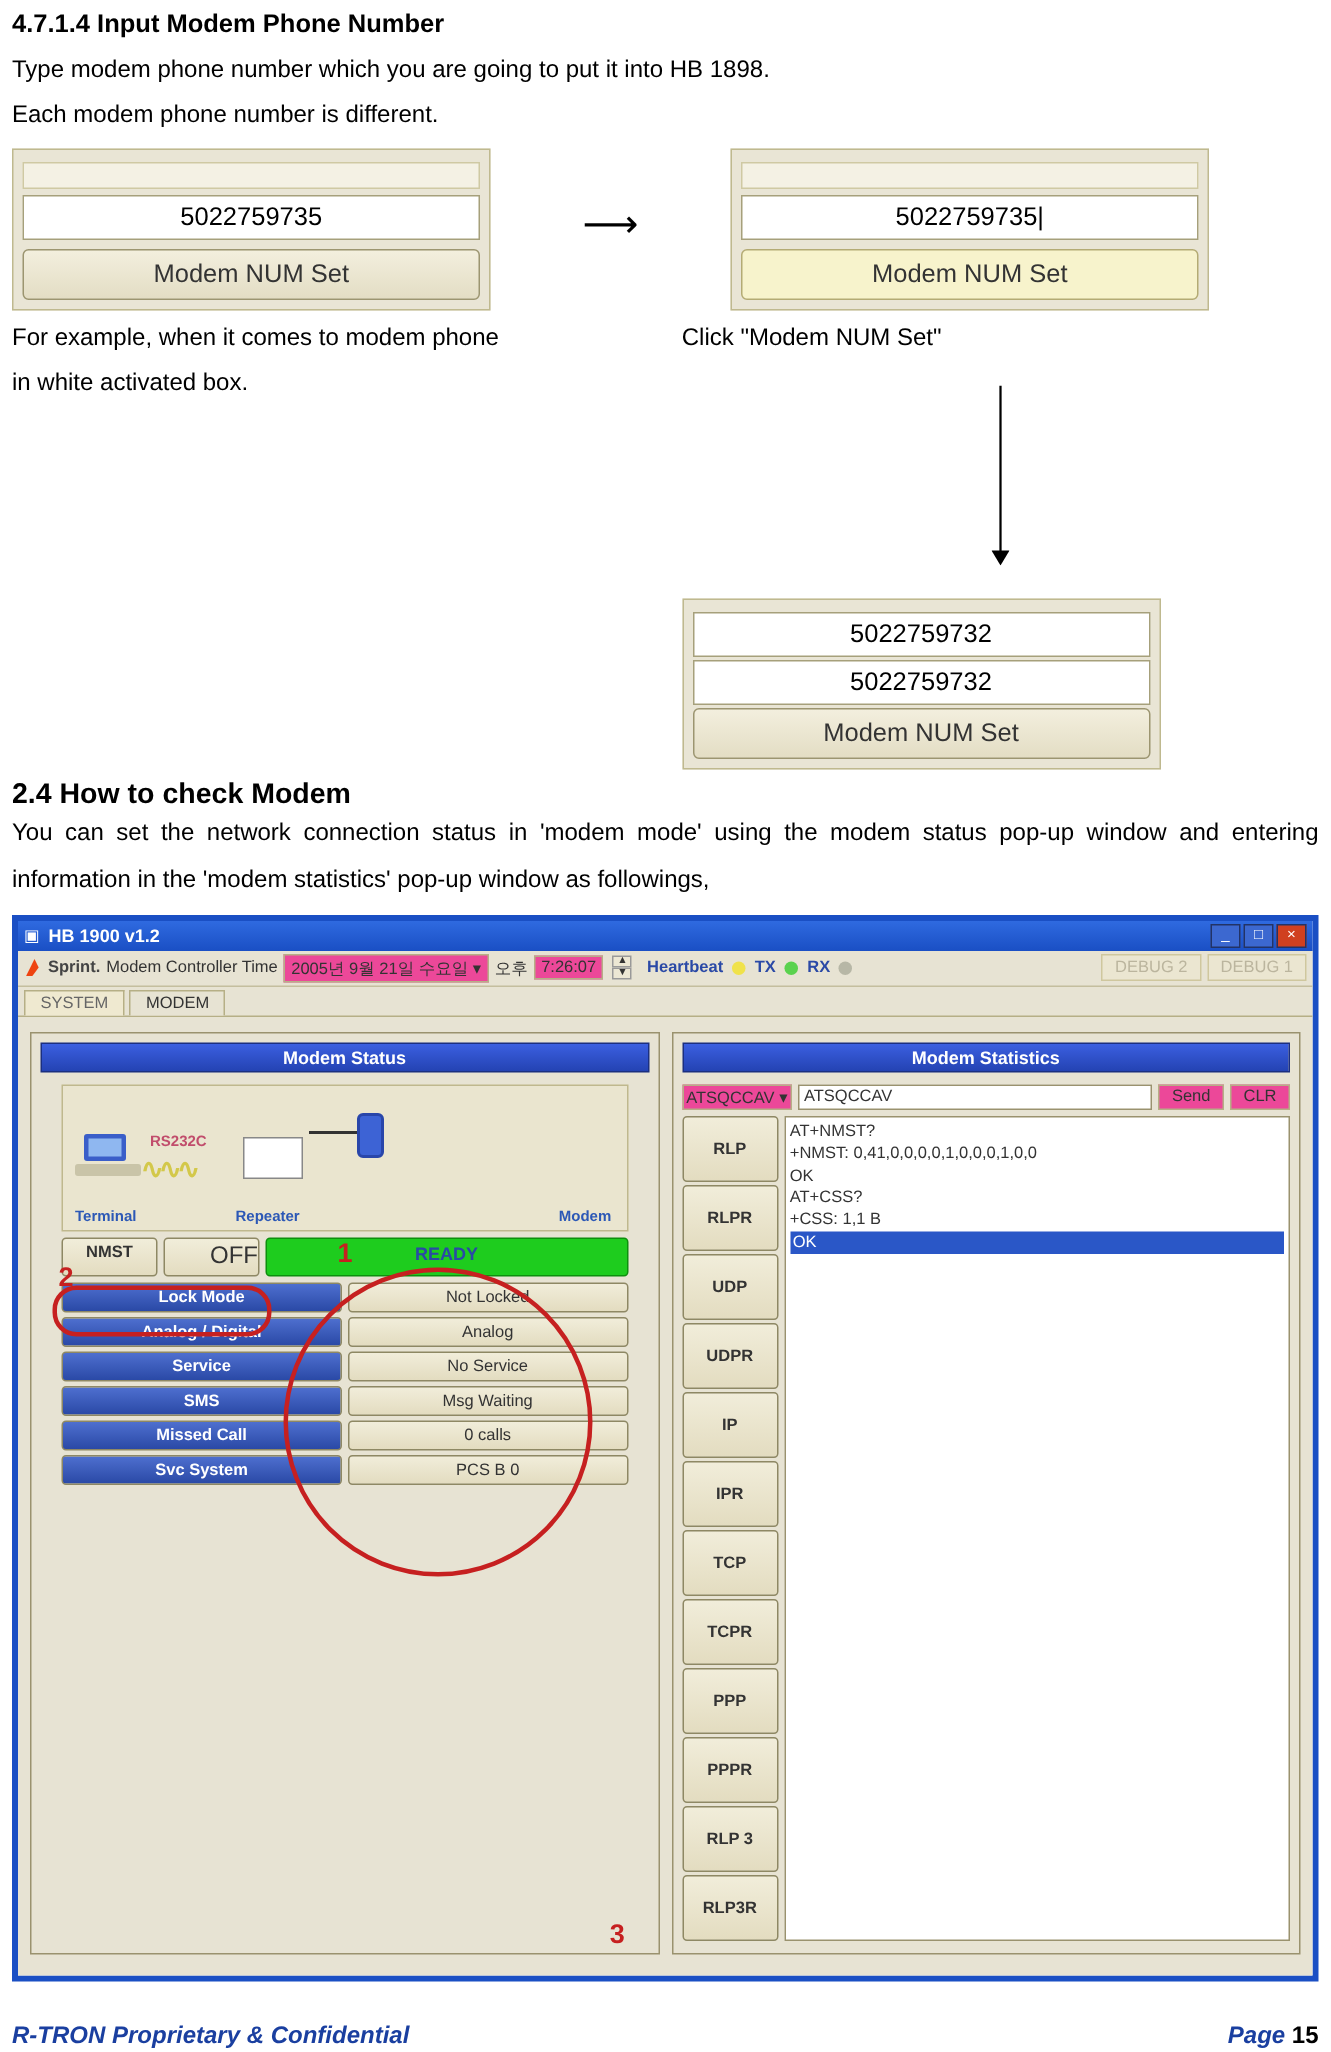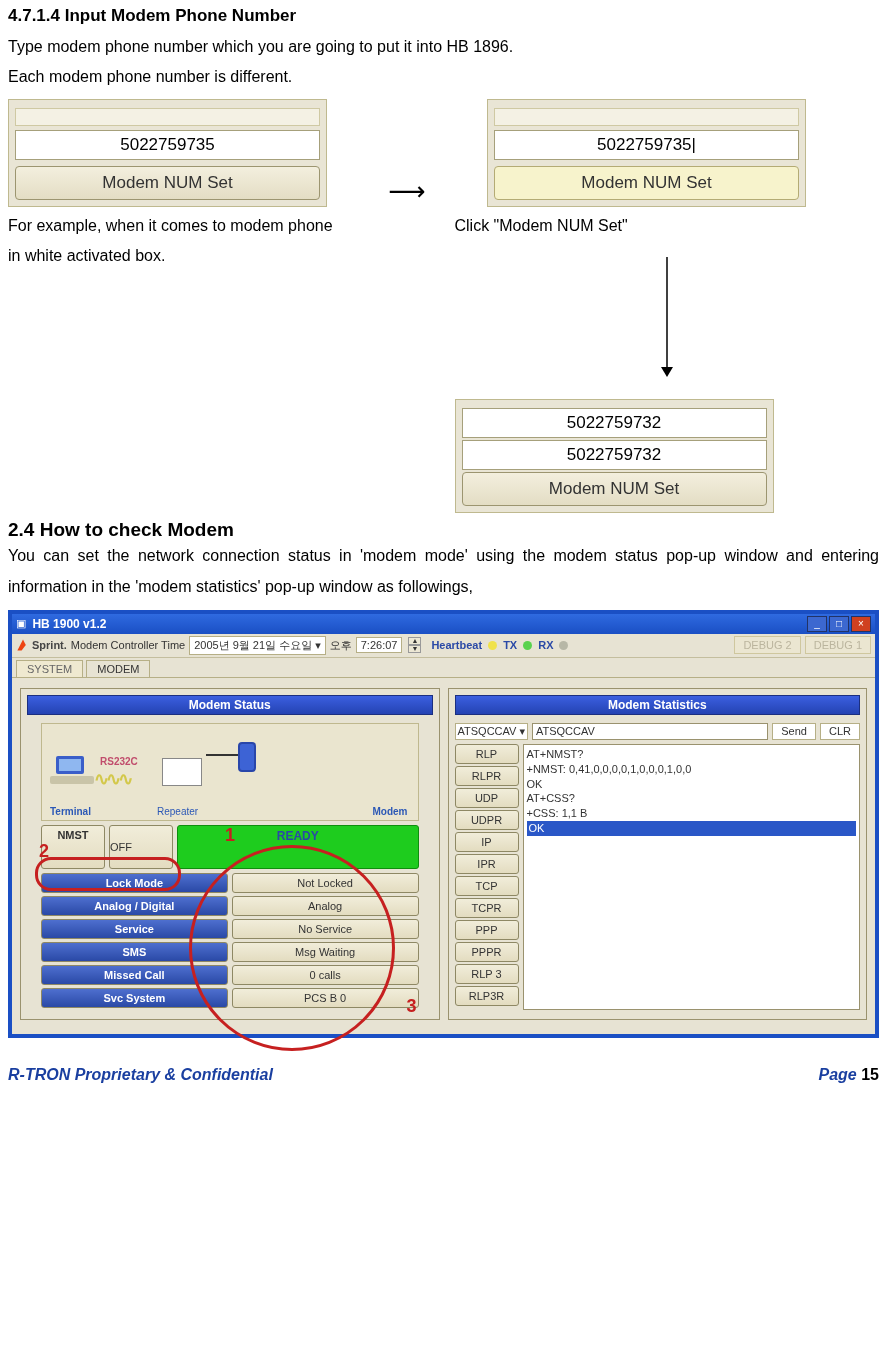--- a/index.html
+++ b/index.html
@@ -6,21 +6,21 @@
     margin:0;
     font-family:Arial,Helvetica,sans-serif;
     width:887px;
     background:#fff;
     color:#000;
     padding:6px 8px 10px 8px;
     box-sizing:border-box;
   }
   .heading{font-weight:bold;font-size:17px;margin-bottom:6px}
   .para{font-size:16px;line-height:1.9}
-  .row{display:flex;gap:20px;align-items:flex-end;margin-top:6px}
+  .row{display:flex;gap:20px;align-items:flex-start;margin-top:6px}
   .panel{background:#e9e5d5;border:1px solid #bfb98f;padding:8px 6px 6px;width:305px;position:relative}
   .panel .header-strip{height:16px;background:#f4f1e4;border:1px solid #cfc9a3;margin-bottom:4px}
   .num-display{background:#fff;border:1px solid #a6a07b;text-align:center;font-size:17px;padding:4px 0;margin-bottom:6px}
   .modem-btn{background:linear-gradient(#f3efde,#e3ddc4);border:1px solid #9c9570;border-radius:4px;text-align:center;font-size:17px;padding:6px 0;color:#333}
   .modem-btn.active{background:#f7f3cc;border-color:#b4ab74}
   .arrow-col{display:flex;align-items:center;width:120px;justify-content:center;padding-top:35px}
   .arrow-right{font-size:26px}
   .grid2{display:flex;gap:4px;margin-top:4px}
   .col{flex:1}
   .caption{font-size:16px;line-height:1.9}
@@ -32,21 +32,21 @@
   
   .winwrap{border:4px solid #1a4fc4;margin-top:8px;font-size:11px;color:#333}
   .titlebar{background:linear-gradient(#2f6ae0,#1a4fc4);color:#fff;padding:2px 4px;display:flex;align-items:center;gap:6px}
   .titlebar .title{font-weight:bold;font-size:12px}
   .titlebar .winbtns{margin-left:auto;display:flex;gap:2px}
   .winbtns span{width:18px;height:14px;background:#3c68d0;border:1px solid #236;color:#fff;display:inline-flex;align-items:center;justify-content:center;font-size:10px}
   .winbtns .close{background:#d04020}
   .toolbar{background:#e7e3d3;border-bottom:1px solid #c4be9e;padding:2px 4px;display:flex;align-items:center;gap:4px}
   .sprint{display:flex;align-items:center;gap:2px;font-weight:bold;color:#444}
   .sprint svg{width:14px;height:14px}
-  .datebox,.timebox,.tabbar,.clrbtn,.sendbtn,.selectbox{background:#ffffff;border:1px solid #b6af86;font-size:11px}
+  .datebox,.timebox,.tabbar,.clrbtn,.sendbtn,.selectbox{background:#ec4899;border:1px solid #b6af86;font-size:11px}
   .datebox{padding:1px 4px}
   .timebox{padding:1px 4px}
   .spin{display:inline-flex;flex-direction:column;margin-left:2px}
   .spin span{font-size:7px;line-height:6px;border:1px solid #999;padding:0 2px;background:#ece7d4}
   .led{width:9px;height:9px;border-radius:50%;display:inline-block;margin:0 2px;vertical-align:middle}
   .led.green{background:#5ad24e}
   .led.yellow{background:#f0e24a}
   .led.gray{background:#b7b7a6}
   .dbgbtn{border:1px solid #cfc79e;background:#ebe6d1;color:#bbb59e;padding:2px 8px;font-size:11px}
 
@@ -58,54 +58,54 @@
   .statusbox,.statbox{background:#e7e3d3;border:1px solid #9a926e;flex:1;padding:4px 6px 8px;position:relative}
   .boxheader{background:linear-gradient(#3b5fe0,#2443b3);color:#fff;text-align:center;font-weight:bold;font-size:12px;padding:2px 0;border:1px solid #1b2f80;margin:2px 0 8px}
   .diagram{background:#eae5cf;border:1px solid #bfb88e;height:96px;margin:0 14px 4px;position:relative}
   .diagram .lap{position:absolute;left:8px;top:30px}
   .diagram .cable{position:absolute;left:52px;top:44px;color:#d3c84a;font-size:18px;letter-spacing:-3px;font-weight:bold}
   .diagram .rs{position:absolute;left:58px;top:32px;color:#c14d6c;font-size:10px;font-weight:bold}
   .diagram .box{position:absolute;left:120px;top:34px;width:38px;height:26px;background:#fff;border:1px solid #888}
   .diagram .ant{position:absolute;left:164px;top:30px;width:40px;height:2px;background:#333}
   .diagram .ant::after{content:"";position:absolute;right:-10px;top:-12px;width:14px;height:26px;border:2px solid #2946aa;border-radius:4px;background:#3d63d5}
   .diagram .lbl1{position:absolute;left:8px;bottom:3px;font-size:10px;color:#2c58b6;font-weight:bold}
-  .diagram .lbl2{position:absolute;left:115px;bottom:3px;font-size:10px;color:#2c58b6;font-weight:normal}
+  .diagram .lbl2{position:absolute;left:115px;bottom:3px;font-size:10px;color:#2c58b6;font-weight:bold}
   .diagram .lbl3{position:absolute;right:10px;bottom:3px;font-size:10px;color:#2c58b6;font-weight:bold}
 
   .redcircle{position:absolute;border:3px solid #c62020;border-radius:50%}
   .redlabel{position:absolute;color:#c62020;font-weight:bold;font-size:18px}
 
   .rowpair{display:flex;gap:4px;margin:0 14px 3px}
   .cellL,.cellR{flex:1;text-align:center;font-size:11px;padding:3px 0;border:1px solid #8e8864;border-radius:3px}
   .cellL{background:linear-gradient(#4e6fcf,#2a49a6);color:#fff;font-weight:bold}
   .cellR{background:linear-gradient(#f1edda,#e3dcc0);color:#333}
   .nmstrow{display:flex;gap:4px;margin:0 14px 4px}
   .nmstrow .nmst{flex:0 0 62px;background:linear-gradient(#f1edda,#e3dcc0);border:1px solid #8e8864;border-radius:3px;text-align:center;font-size:11px;padding:3px 0;font-weight:bold}
-  .nmstrow .off{flex:0 0 62px;background:linear-gradient(#f1edda,#e3dcc0);border:1px solid #8e8864;border-radius:3px;text-align:left;font-size:11px;padding:15px 0}
+  .nmstrow .off{flex:0 0 62px;background:linear-gradient(#f1edda,#e3dcc0);border:1px solid #8e8864;border-radius:3px;text-align:right;font-size:16px;padding:3px 0}
   .nmstrow .ready{flex:1;background:#1ecc1e;color:#2a49a6;font-weight:bold;border:1px solid #0e8f0e;border-radius:3px;text-align:center;font-size:12px;padding:3px 0}
 
   .statctrls{display:flex;gap:4px;margin-bottom:4px}
   .selectbox{padding:1px 2px}
   .cmdin{flex:1;background:#fff;border:1px solid #9a926e;padding:1px 3px;font-size:11px}
   .sendbtn,.clrbtn{padding:1px 8px;font-size:11px}
   .statbody{display:flex;gap:4px}
   .btncol{display:flex;flex-direction:column;gap:2px}
-  .sbtn{background:linear-gradient(#f1edda,#e3dcc0);border:1px solid #8e8864;border-radius:3px;font-size:11px;text-align:center;padding:3px 0;width:62px;color:#333;font-weight:normal}
+  .sbtn{background:linear-gradient(#f1edda,#e3dcc0);border:1px solid #8e8864;border-radius:3px;font-size:11px;text-align:center;padding:15px 0;width:62px;color:#333;font-weight:bold}
   .console{flex:1;background:#fff;border:1px solid #9a926e;font-size:11px;padding:2px 3px;line-height:1.35;min-height:260px}
   .console .sel{background:#2a57c7;color:#fff;display:block;padding:0 2px}
 
   .footer{display:flex;justify-content:space-between;margin-top:28px;font-size:16px;font-style:italic;font-weight:bold;color:#1a3fa0}
   .footer .pg{color:#1a3fa0}
   .footer .pg b{font-style:normal}
 </style>
 </head>
 <body>
 
 <div class="heading">4.7.1.4 Input Modem Phone Number</div>
-<div class="para">Type modem phone number which you are going to put it into HB 1896.</div>
+<div class="para">Type modem phone number which you are going to put it into HB 1898.</div>
 <div class="para">Each modem phone number is different.</div>
 
 <div class="row">
   <div class="panel">
     <div class="header-strip"></div>
     <div class="num-display">5022759735</div>
     <div class="modem-btn">Modem NUM Set</div>
   </div>
   <div class="arrow-col">
       <span class="arrow-right">⟶</span>

